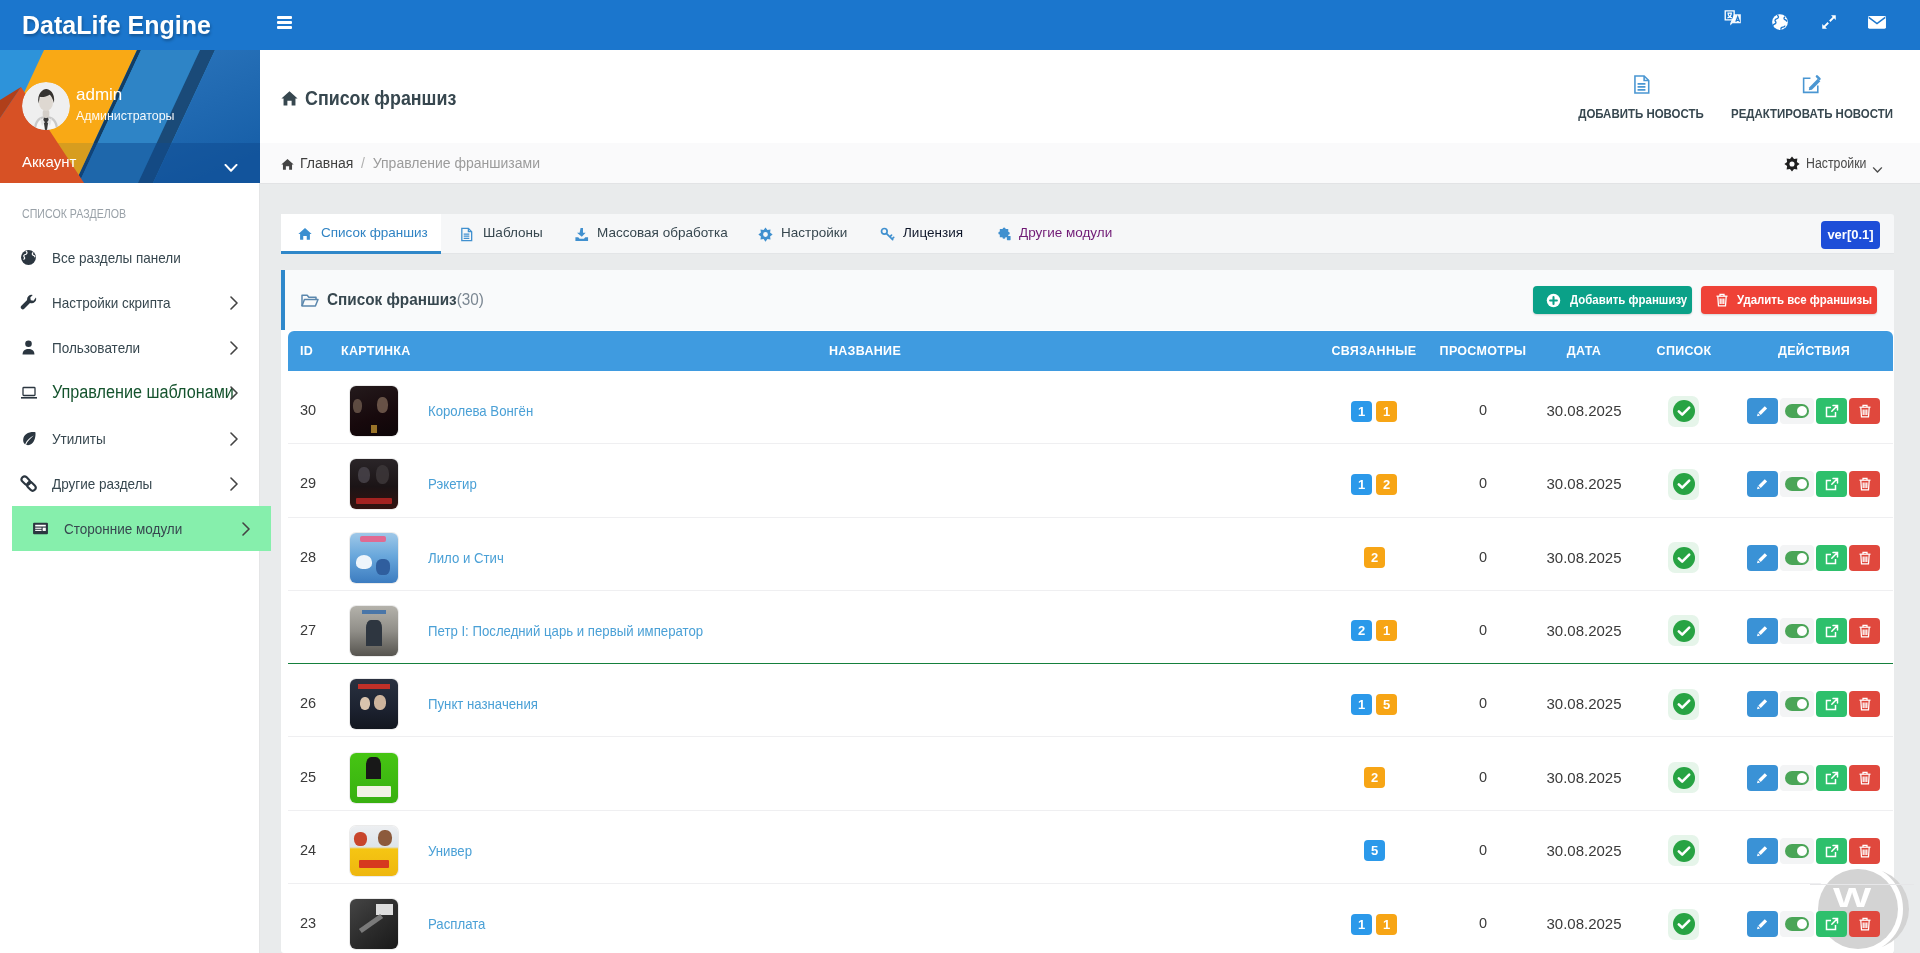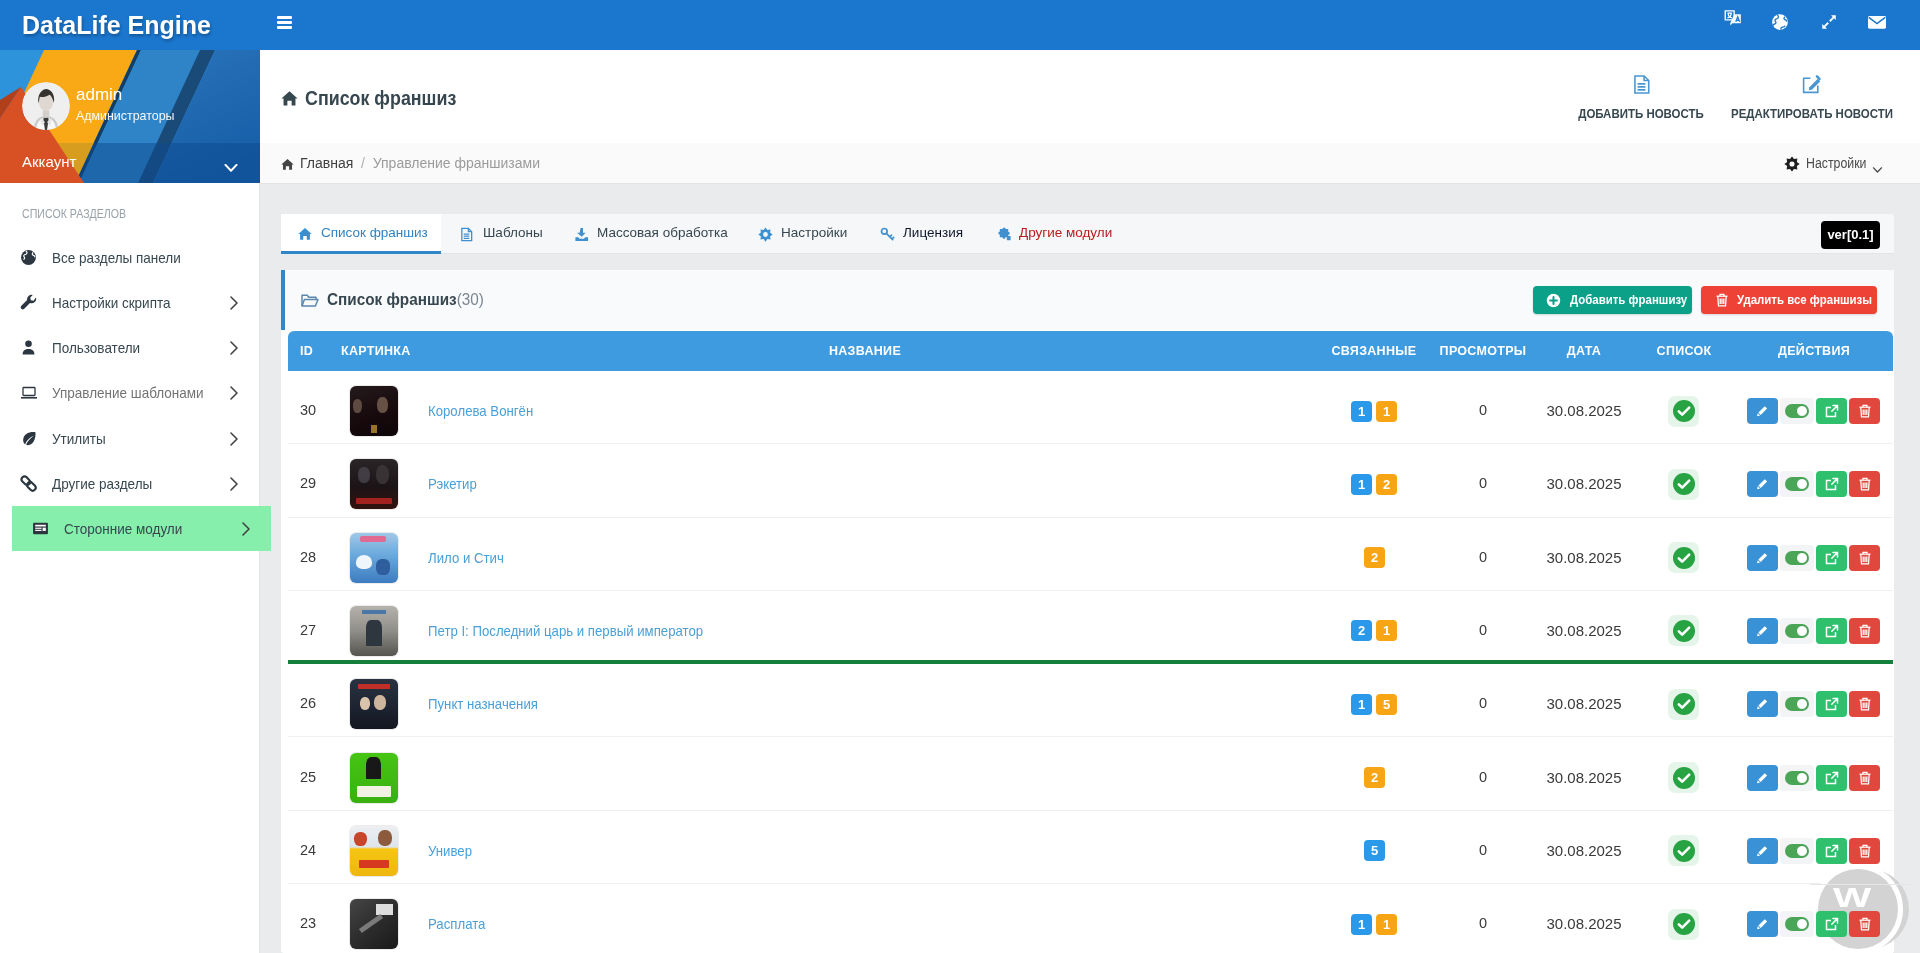--- a/index.html
+++ b/index.html
@@ -117,21 +117,21 @@
           <path d="M1 1 L7 7.0 L1 13" fill="none" stroke="#444" stroke-width="1.6" stroke-linecap="round" stroke-linejoin="round"></path>
         </svg></div>
 </div>
 <div class="abs" style="left:0;top:320.3px;width:259px;height:45.2px;">
 <div class="abs" style="left:20px;top:14px"><svg width="18" height="18" viewBox="0 0 18 18" style="">
           <g transform="scale(1.0)" fill="none" stroke="#2b3640" stroke-width="1.3">
             <rect x="3" y="3.5" width="12" height="8" rx="0.8"></rect>
             <path d="M1 13.8 h16" stroke-width="1.6"></path>
           </g>
         </svg></div>
-<div class="abs" style="left:52px;top:0;height:45.2px;line-height:45.2px;font-size:15px;color:#737373"><span class="sx90" style="display:inline-block">Управление шаблонами</span></div>
+<div class="abs" style="left:52px;top:0;height:45.2px;line-height:45.2px;font-size:18px;color:#14532d"><span class="sx90" style="display:inline-block">Управление шаблонами</span></div>
 <div class="abs" style="left:230px;top:16px"><svg width="8" height="14" viewBox="0 0 8 14" style="">
           <path d="M1 1 L7 7.0 L1 13" fill="none" stroke="#444" stroke-width="1.6" stroke-linecap="round" stroke-linejoin="round"></path>
         </svg></div>
 </div>
 <div class="abs" style="left:0;top:365.5px;width:259px;height:45.2px;">
 <div class="abs" style="left:20px;top:14px"><svg width="17" height="17" viewBox="0 0 17 17" style="">
           <g transform="scale(1.0625)" fill="#2b3640">
             <path d="M14.5 2 C8 1.5 3.5 4 3 9 c-0.2 2 0.6 3.4 1.4 4.2 C6 14.6 9 14.8 11 13 14 10.4 15 5.5 14.5 2 Z M4.8 13.4 C6.5 9.5 9.5 6.8 13 5.2 C9.8 8 7 10.8 5.6 14 Z"></path>
           </g>
         </svg></div>
@@ -238,22 +238,22 @@
           <path d="M7 7 l6.5 6.5 M10.5 10.5 l1.8-1.8 M12.8 12.8 l1.8-1.8" stroke-linecap="round"></path>
         </g>
       </svg></div>
 <div class="abs" style="left:622px;top:0;height:40px;line-height:38px;font-size:13.5px;color:#0f172a">Лицензия</div>
 <div class="abs" style="left:716px;top:13px"><svg width="15" height="15" viewBox="0 0 15 15" style="">
         <g transform="scale(0.9375)" fill="#4090cf">
           <path d="M6 2 a1.6 1.6 0 0 1 3.2 0 H12 v3 a1.6 1.6 0 0 1 0 3.2 V11 H9 a1.6 1.6 0 0 1 -3.2 0 H3 V8 a1.6 1.6 0 0 1 0 -3.2 V2 Z"></path>
           <rect x="10.5" y="9.5" width="4" height="4.5" rx="0.6"></rect>
         </g>
       </svg></div>
-<div class="abs" style="left:738px;top:0;height:40px;line-height:38px;font-size:13.5px;color:#b91c1c">Другие модули</div>
-<div class="abs" style="left:1540px;top:7px;width:59px;height:28px;background:#000000;border-radius:4px;color:#fff;font-size:13px;font-weight:bold;text-align:center;line-height:28px">ver[0.1]</div>
+<div class="abs" style="left:738px;top:0;height:40px;line-height:38px;font-size:13.5px;color:#701a75">Другие модули</div>
+<div class="abs" style="left:1540px;top:7px;width:59px;height:28px;background:#1d4ed8;border-radius:4px;color:#fff;font-size:13px;font-weight:bold;text-align:center;line-height:28px">ver[0.1]</div>
 </div>
 <div class="abs" style="left:281px;top:270px;width:1613px;height:683px;background:#fff;border-radius:3px;z-index:2">
 <div class="abs" style="left:0;top:0;width:1613px;height:60px;background:#f9fafb;border-left:4px solid #2f88cb"></div>
 <div class="abs" style="left:20px;top:23px"><svg width="18" height="14" viewBox="0 0 18 14" style="">
         <g fill="none" stroke="#5b87ad" stroke-width="1.5" stroke-linejoin="round">
           <path d="M1 13 V2.2 h5.2 l1.6 2 H15 v2.2"></path>
           <path d="M3.4 6.4 H17 L14.4 13 H1 Z"></path>
         </g>
       </svg></div>
 <div class="abs" style="left:46px;top:0;height:60px;line-height:60px;font-size:17px;font-weight:bold;color:#37474f"><span class="sx90" style="display:inline-block">Список франшиз<span style="color:#7b8792;font-weight:normal">(30)</span></span></div>
@@ -430,21 +430,21 @@
 <div class="abs" style="left:1849px;top:544.6px;width:31px;height:26px;background:#e0483d;border-radius:4px;z-index:10">
     <div class="abs" style="left:8.5px;top:6px"><svg width="14" height="14" viewBox="0 0 14 14" style="">
         <g transform="scale(1.0)" fill="none" stroke="#fff" stroke-width="1.25">
           <path d="M1.5 3.2 h11"></path>
           <path d="M5 3 v-1.6 h4 V3"></path>
           <path d="M2.8 3.4 l0.7 9.4 h7 l0.7-9.4"></path>
           <path d="M5.2 5.5 v5.4 M7 5.5 v5.4 M8.8 5.5 v5.4"></path>
         </g>
       </svg></div>
   </div>
-<div class="abs" style="left:288px;top:590.9px;width:1605px;height:73.3px;background:#fff;border-bottom:4px solid #15803d;z-index:2">
+<div class="abs" style="left:288px;top:590.9px;width:1605px;height:73.3px;background:#fff;border-bottom:1px solid #15803d;z-index:2">
 <div class="abs" style="left:12px;top:3px;height:73.3px;line-height:73.3px;font-size:14.5px;color:#3a3a3a">27</div>
 <div class="abs" style="left:62px;top:15px;width:48px;height:50px;border-radius:6px;background:linear-gradient(180deg,#b4b2ab 0%,#908e88 50%,#56544f 100%);overflow:hidden;box-shadow:0 0 0 1px rgba(0,0,0,0.08)">
       <div class="abs" style="left:12px;top:4px;width:24px;height:4px;background:#4a76a8"></div>
       <div class="abs" style="left:16px;top:14px;width:16px;height:26px;background:#2e3640;border-radius:30% 30% 0 0"></div>
     </div>
 <div class="abs" style="left:140px;top:3px;height:73.3px;line-height:73.3px;font-size:15px;color:#4aa0d6"><span class="sx88" style="display:inline-block">Петр I: Последний царь и первый император</span></div>
 <div class="abs" style="left:1063px;top:29.6px;width:21px;height:21px;background:#2b99ea;border-radius:4px;color:#fff;font-size:13px;font-weight:bold;text-align:center;line-height:21px">2</div>
 <div class="abs" style="left:1088px;top:29.6px;width:21px;height:21px;background:#f7a515;border-radius:4px;color:#fff;font-size:13px;font-weight:bold;text-align:center;line-height:21px">1</div>
 <div class="abs" style="left:1165px;top:3px;width:60px;height:73.3px;line-height:73.3px;text-align:center;font-size:14.5px;color:#3a3a3a">0</div>
 <div class="abs" style="left:1246px;top:3px;width:100px;height:73.3px;line-height:73.3px;text-align:center;font-size:15px;color:#3a3a3a">30.08.2025</div>

